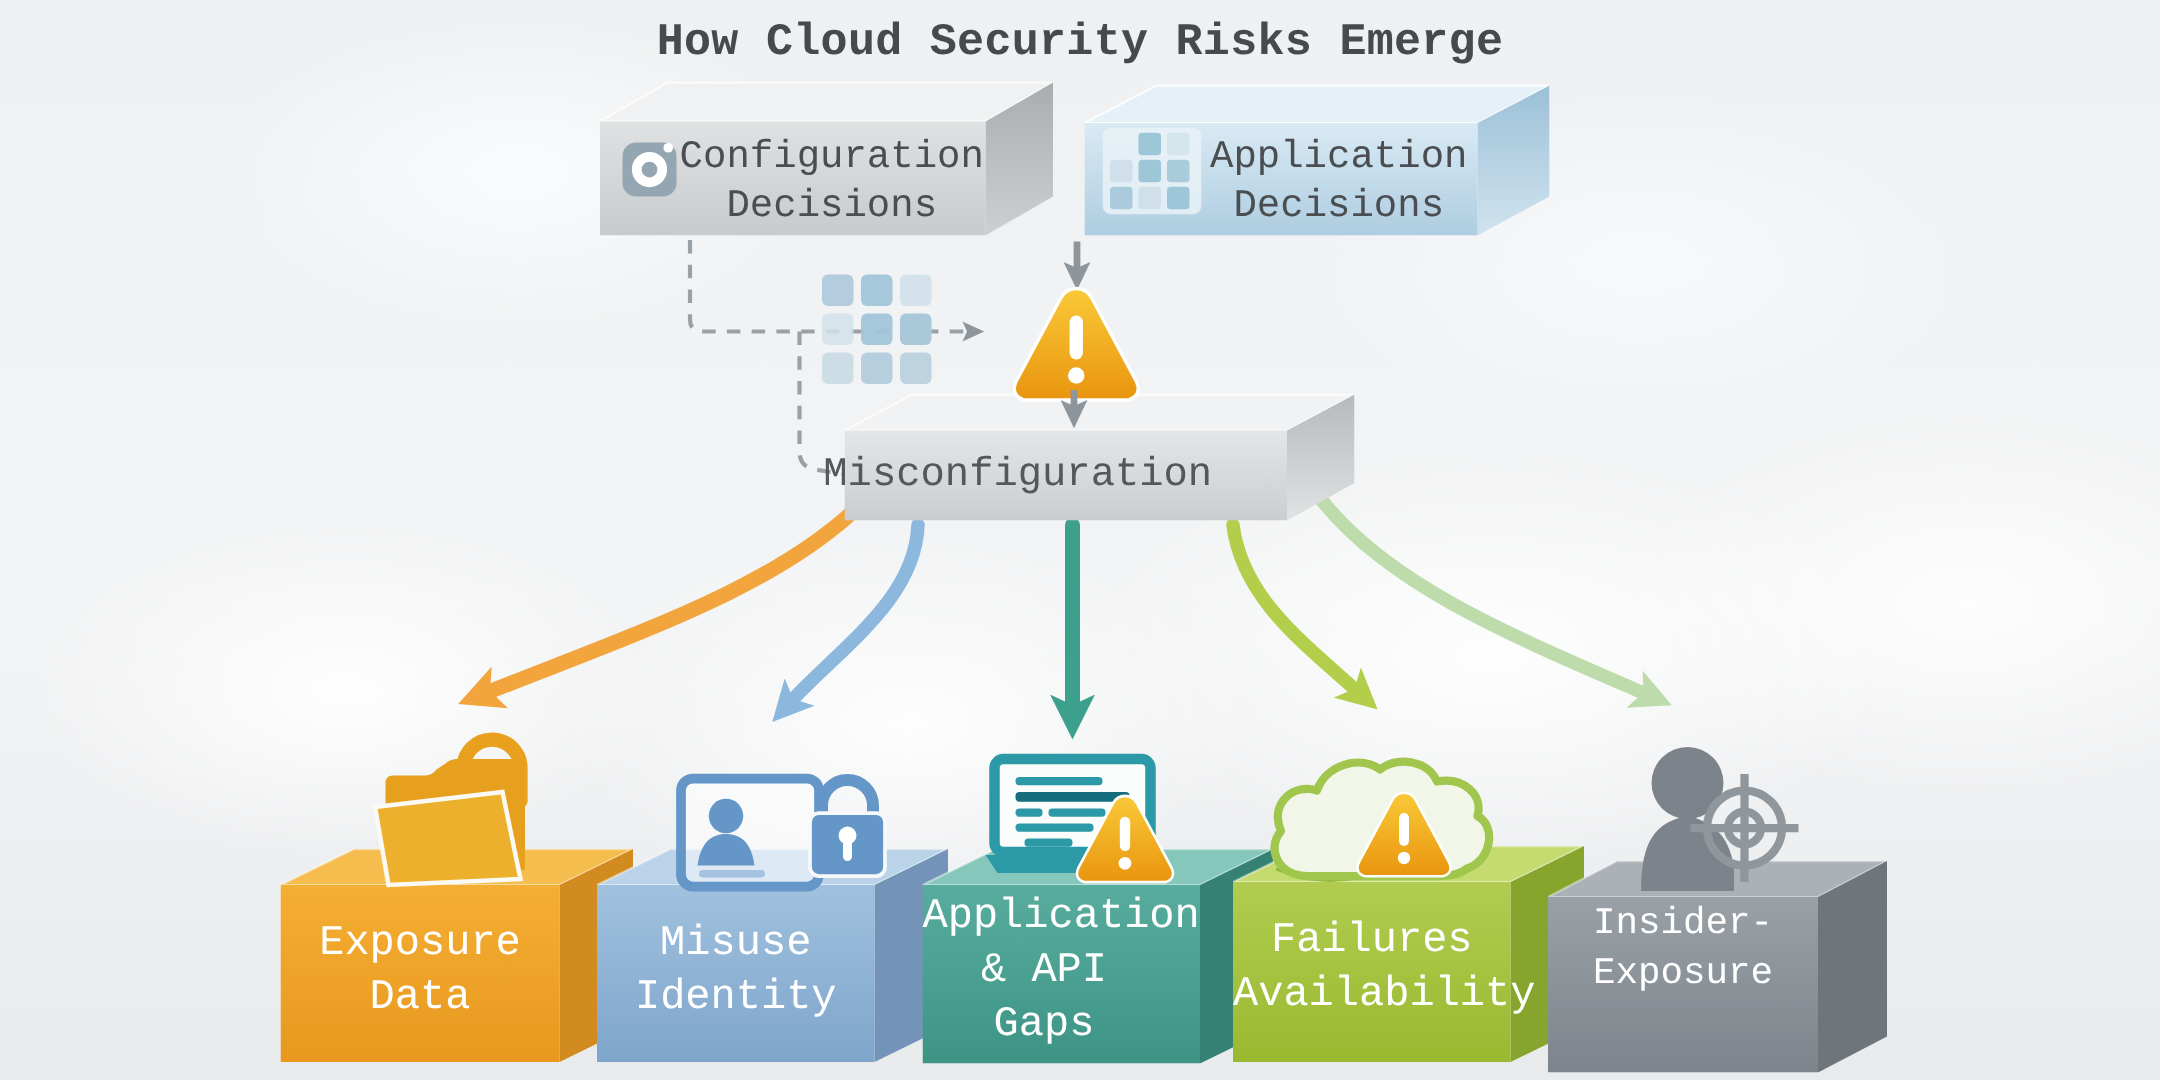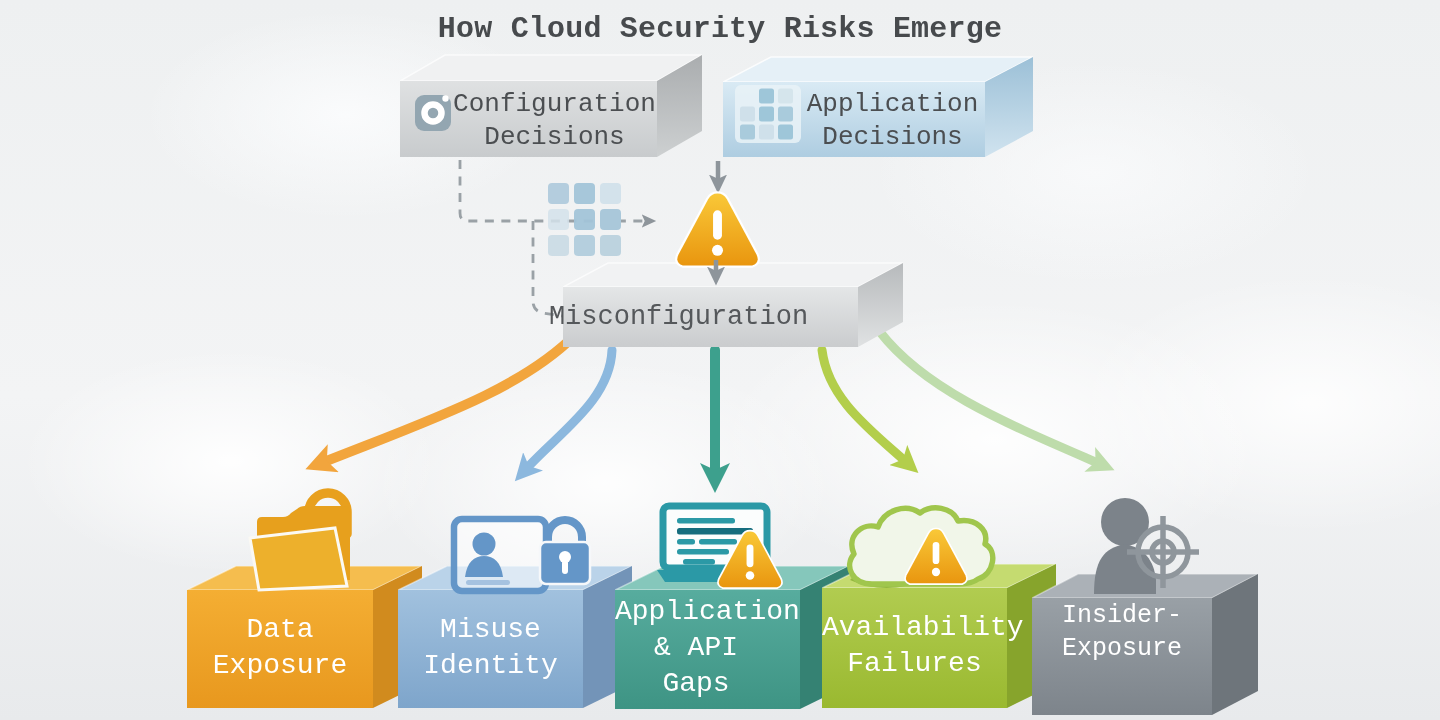--- a/index.html
+++ b/index.html
@@ -200,22 +200,22 @@
     <polygon points="0,24 49,0 235,0 186,24" fill="#f5bd4e" stroke="rgba(255,255,255,.45)" stroke-width="1.5"></polygon>
     <polygon points="186,24 235,0 235,118 186,142" fill="#d18b1e"></polygon>
     <rect x="0" y="24" width="186" height="118" fill="url(#g-orange-front)"></rect>
   </svg>
   <svg class="icon iconz" style="left:243px;top:476px" width="125" height="118" viewBox="0 0 125 118">
     <path d="M66 58 V36 A19 19 0 0 1 104 36 V58" fill="none" stroke="#e8a01e" stroke-width="9.5" stroke-linecap="round"></path>
     <path d="M14 104 L14 46 Q14 41 19 41 L40 41 Q45 41 48 37 L54 33 Q57 30 62 30 L101 30 Q107 30 107 36 L107 104 Z" fill="#e7a01d"></path>
     <polygon points="7,62 92,52 104,110 16,114" fill="#edb02c" stroke="#fbf9f4" stroke-width="3"></polygon>
   </svg>
   <div class="abs cube-label txt" style="left:187px;top:600px;width:186px;height:96px">
+    <div>Exposure</div>
     <div>Data</div>
-    <div>Exposure</div>
   </div>
 
   <svg class="slab slabz" style="left:398px;top:566px" width="234" height="142" viewBox="0 0 234 142">
     <polygon points="0,24 49,0 234,0 185,24" fill="#bad3e9" stroke="rgba(255,255,255,.45)" stroke-width="1.5"></polygon>
     <polygon points="185,24 234,0 234,118 185,142" fill="#7394b8"></polygon>
     <rect x="0" y="24" width="185" height="118" fill="url(#g-dblue-front)"></rect>
   </svg>
   <svg class="icon iconz" style="left:450px;top:502px" width="144" height="95" viewBox="0 0 144 95">
     <rect x="4" y="17" width="92" height="72" rx="8" fill="rgba(255,255,255,.5)" stroke="#6496c8" stroke-width="6.5"></rect>
     <circle cx="34" cy="42" r="11.5" fill="#6496c8"></circle>
@@ -260,22 +260,22 @@
     <rect x="0" y="24" width="185" height="120" fill="url(#g-green-front)"></rect>
   </svg>
   <svg class="icon iconz" style="left:842px;top:498px" width="165" height="92" viewBox="0 0 165 92">
     <path d="M8 82 Q34 94 64 88 L57 79 Q30 84 15 75 Z" fill="#94b83e"></path>
     <path d="M30 86 C10 86 2 68 12 56 C4 38 20 24 36 29 C42 12 64 5 78 15 C90 6 110 9 116 23 C134 20 147 32 143 46 C156 53 152 76 136 81 C130 86 122 86 116 86 Z" fill="#f1f6e9" stroke="#a0c64d" stroke-width="5.5" stroke-linejoin="round"></path>
     <svg x="58" y="28" width="72" height="60" viewBox="0 0 100 90">
         <use href="#sym-warn"></use>
       </svg>
   </svg>
   <div class="abs cube-label txt" style="left:822px;top:598px;width:185px;height:96px">
+    <div>Failures</div>
     <div>Availability</div>
-    <div>Failures</div>
   </div>
 
   <svg class="slab slabz" style="left:1032px;top:574px" width="226" height="141" viewBox="0 0 226 141">
     <polygon points="0,24 46,0 226,0 180,24" fill="#abb1b7" stroke="rgba(255,255,255,.4)" stroke-width="1.5"></polygon>
     <polygon points="180,24 226,0 226,117 180,141" fill="#6e757b"></polygon>
     <rect x="0" y="24" width="180" height="117" fill="url(#g-slate-front)"></rect>
   </svg>
   <svg class="icon iconz" style="left:1078px;top:488px" width="130" height="106" viewBox="0 0 130 106">
     <circle cx="47" cy="34" r="24" fill="#7c838a"></circle>
     <path d="M16 106 C16 72 26 60 47 56 C66 60 76 72 78 92 L78 106 Z" fill="#7c838a"></path>

